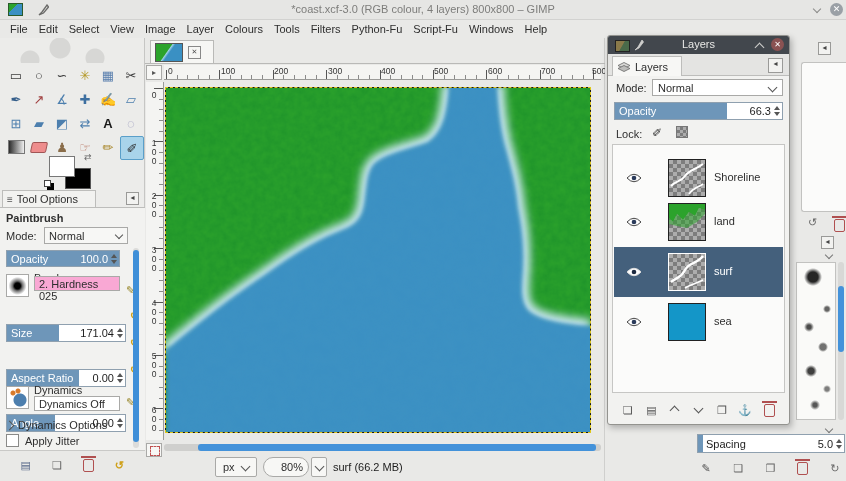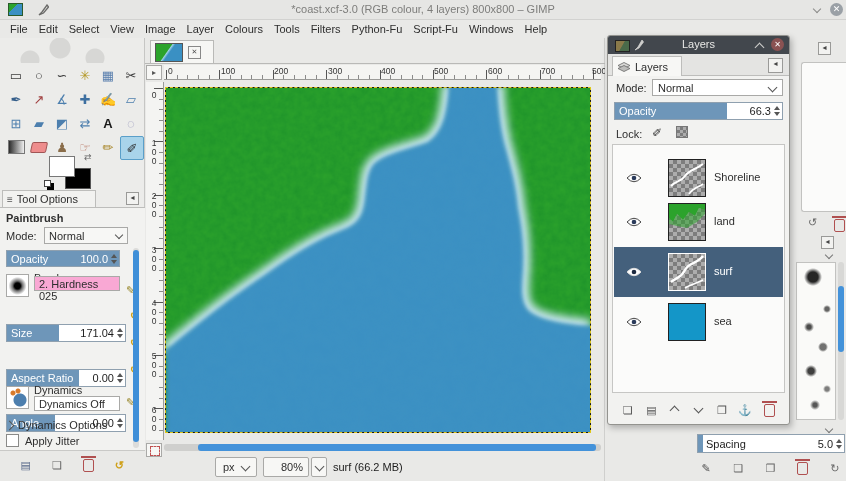--- a/index.html
+++ b/index.html
@@ -340,21 +340,21 @@
     </div>
   <div class="abs" style="left:19px;top:406px;width:437px;height:7px;background:#cfcfcd;border-radius:3px">
     <div style="position:absolute;left:34px;top:0;width:398px;height:7px;background:#4392da;border-radius:3px"></div>
   </div>
 
   <div class="abs" style="left:0;top:415px;width:460px;height:28px;display:flex;align-items:center;gap:6px;padding-left:70px">
     <div class="bb" style="position:relative;width:42px;height:20px;line-height:18px;padding-left:7px;border-radius:2px">
       <span>px</span>
       <span class="chev down" style="position:absolute;right:7px;top:5px"></span>
     </div>
-    <div class="bb" style="width:46px;height:20px;line-height:18px;text-align:right;padding-right:5px;border-radius:2px">
+    <div class="bb" style="width:46px;height:20px;line-height:18px;text-align:right;padding-right:5px;border-radius:10px">
       <span>80%</span>
     </div>
     <div class="bb" style="position:relative;width:16px;height:20px;border-radius:2px;margin-left:-4px">
       <span class="chev down" style="position:absolute;left:4px;top:5px"></span>
     </div>
     <span style="color:#1d1d1d">surf (66.2 MB)</span>
   </div>
 </div>
 
 <div class="abs" style="left:605px;top:38px;width:241px;height:443px;background:#e9e9e7;z-index:1">

